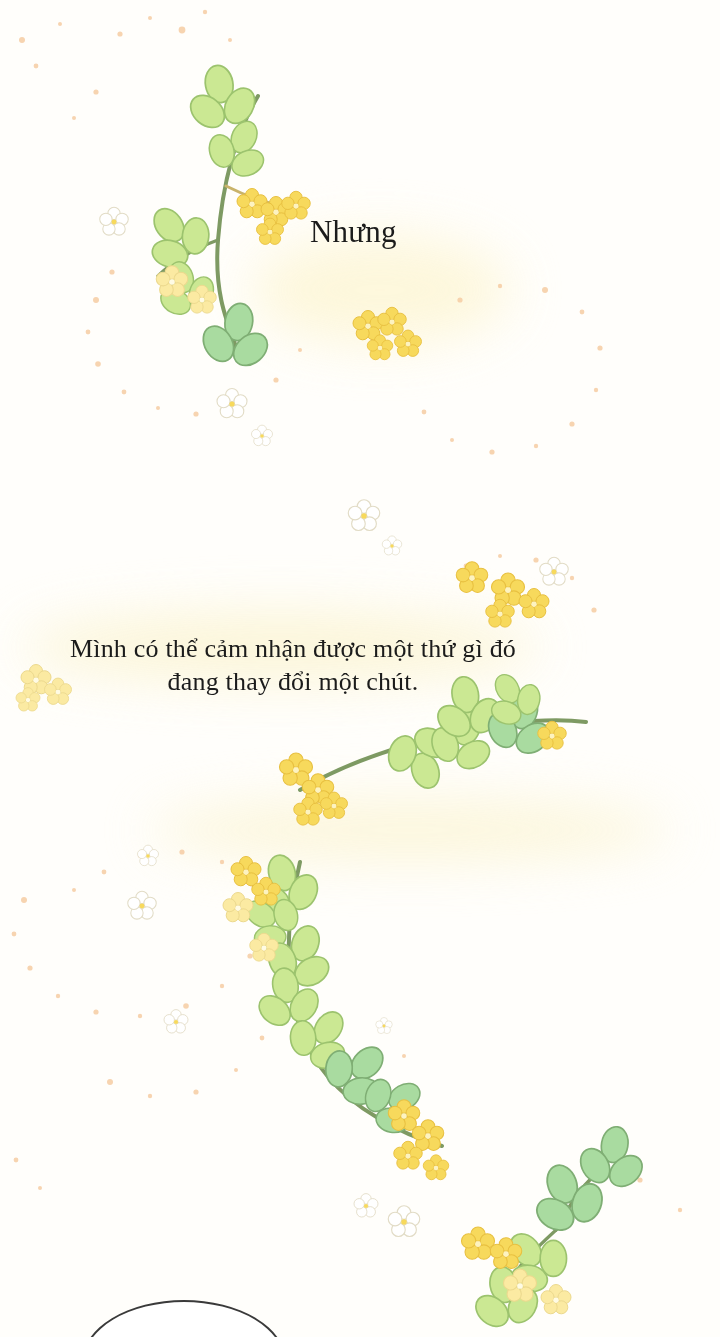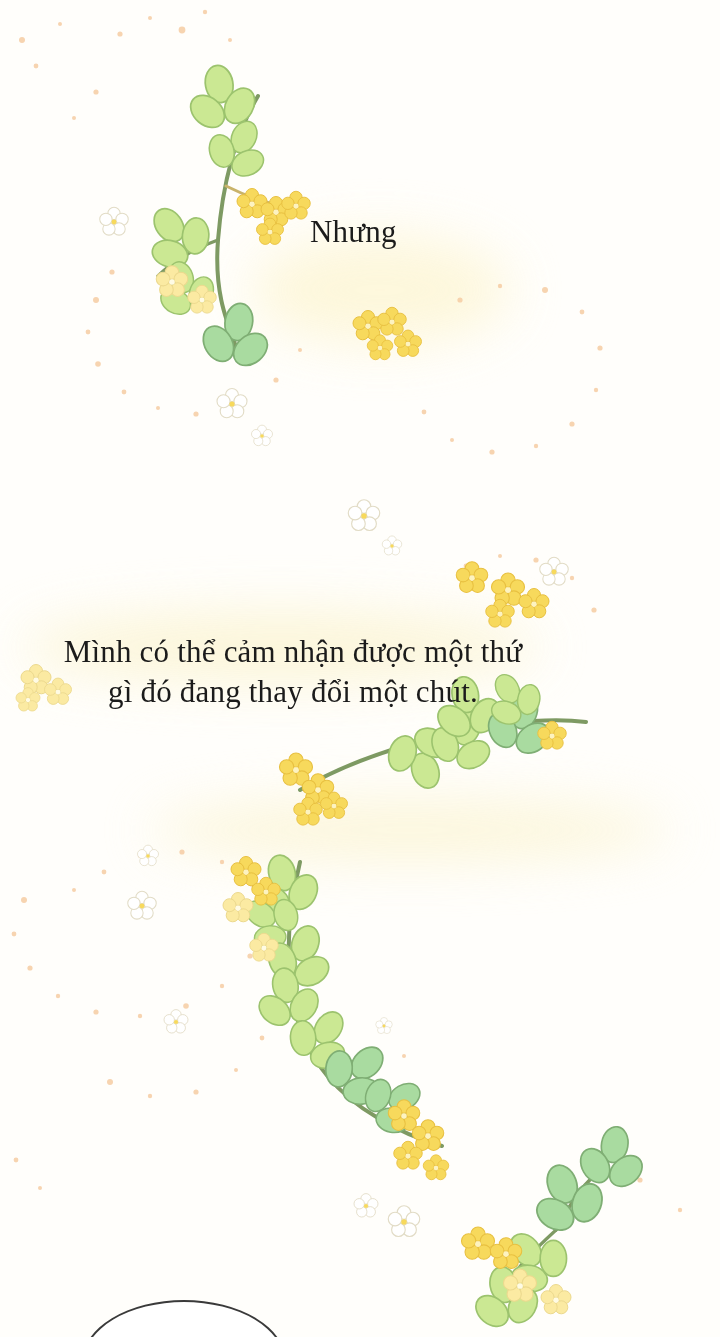--- a/index.html
+++ b/index.html
@@ -36,21 +36,21 @@
   .cap-1 {
     left: 310px;
     top: 212px;
     font-size: 31px;
   }
   .cap-2 {
     left: 58px;
     top: 632px;
     width: 470px;
     text-align: center;
-    font-size: 31px;
+    font-size: 26px;
   }
   .cap-3 {
     left: 280px;
     top: 842px;
     width: 430px;
     text-align: center;
     font-size: 26px;
   }
 
   

